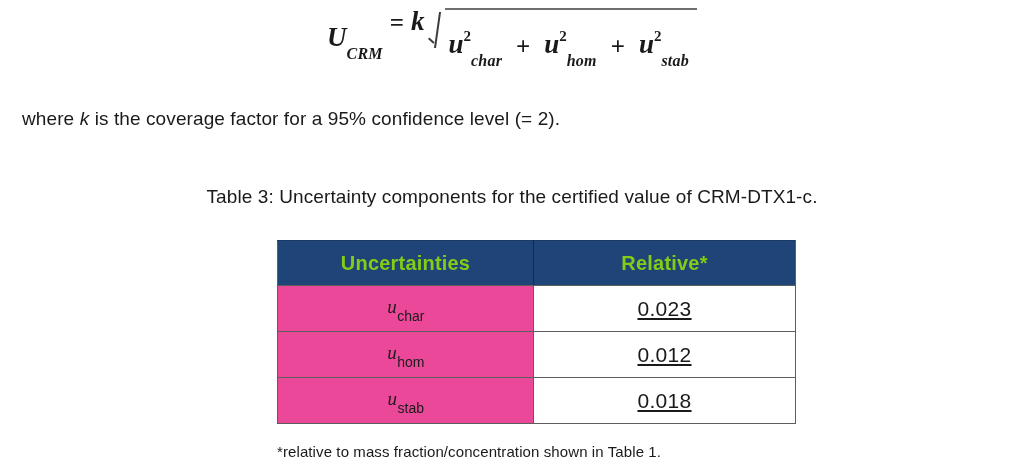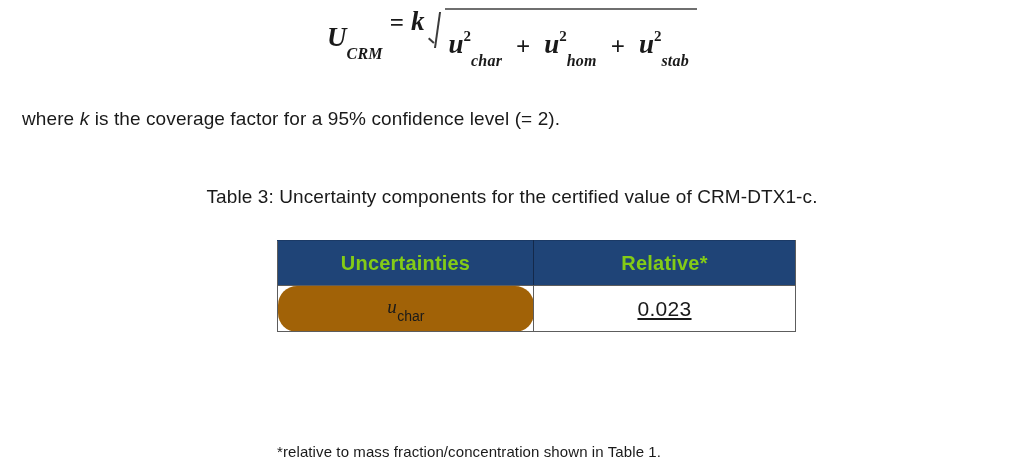--- a/index.html
+++ b/index.html
@@ -174,23 +174,22 @@
     border-left-color: #5d5d5d;
   }
   .uncert-table thead th:last-child {
     border-right-color: #5d5d5d;
   }
   .uncert-table tbody td {
     height: 45px;
     font-size: 19px;
   }
   .uncert-table tbody td.label-cell {
-    background: #a16207;
+    background: #ec4899;
     font-size: 16px;
-    border-radius: 19px;
   }
   .uncert-table tbody td.value-cell {
     background: #ffffff;
     font-size: 21px;
     letter-spacing: .3px;
     text-decoration: underline;
   }
   .sym {
     font-family: "Liberation Serif", serif;
     font-style: italic;
@@ -261,16 +260,24 @@
     <tr>
       <th>Uncertainties</th>
       <th>Relative*</th>
     </tr>
   </thead>
   <tbody>
     <tr>
       <td class="label-cell"><span class="sym">u</span><span class="sym-sub">char</span></td>
       <td class="value-cell">0.023</td>
     </tr>
+    <tr>
+      <td class="label-cell"><span class="sym">u</span><span class="sym-sub">hom</span></td>
+      <td class="value-cell">0.012</td>
+    </tr>
+    <tr>
+      <td class="label-cell"><span class="sym">u</span><span class="sym-sub">stab</span></td>
+      <td class="value-cell">0.018</td>
+    </tr>
   </tbody>
 </table>
 
 <div class="footnote">*relative to mass fraction/concentration shown in Table 1.</div>
 
 </body></html>

